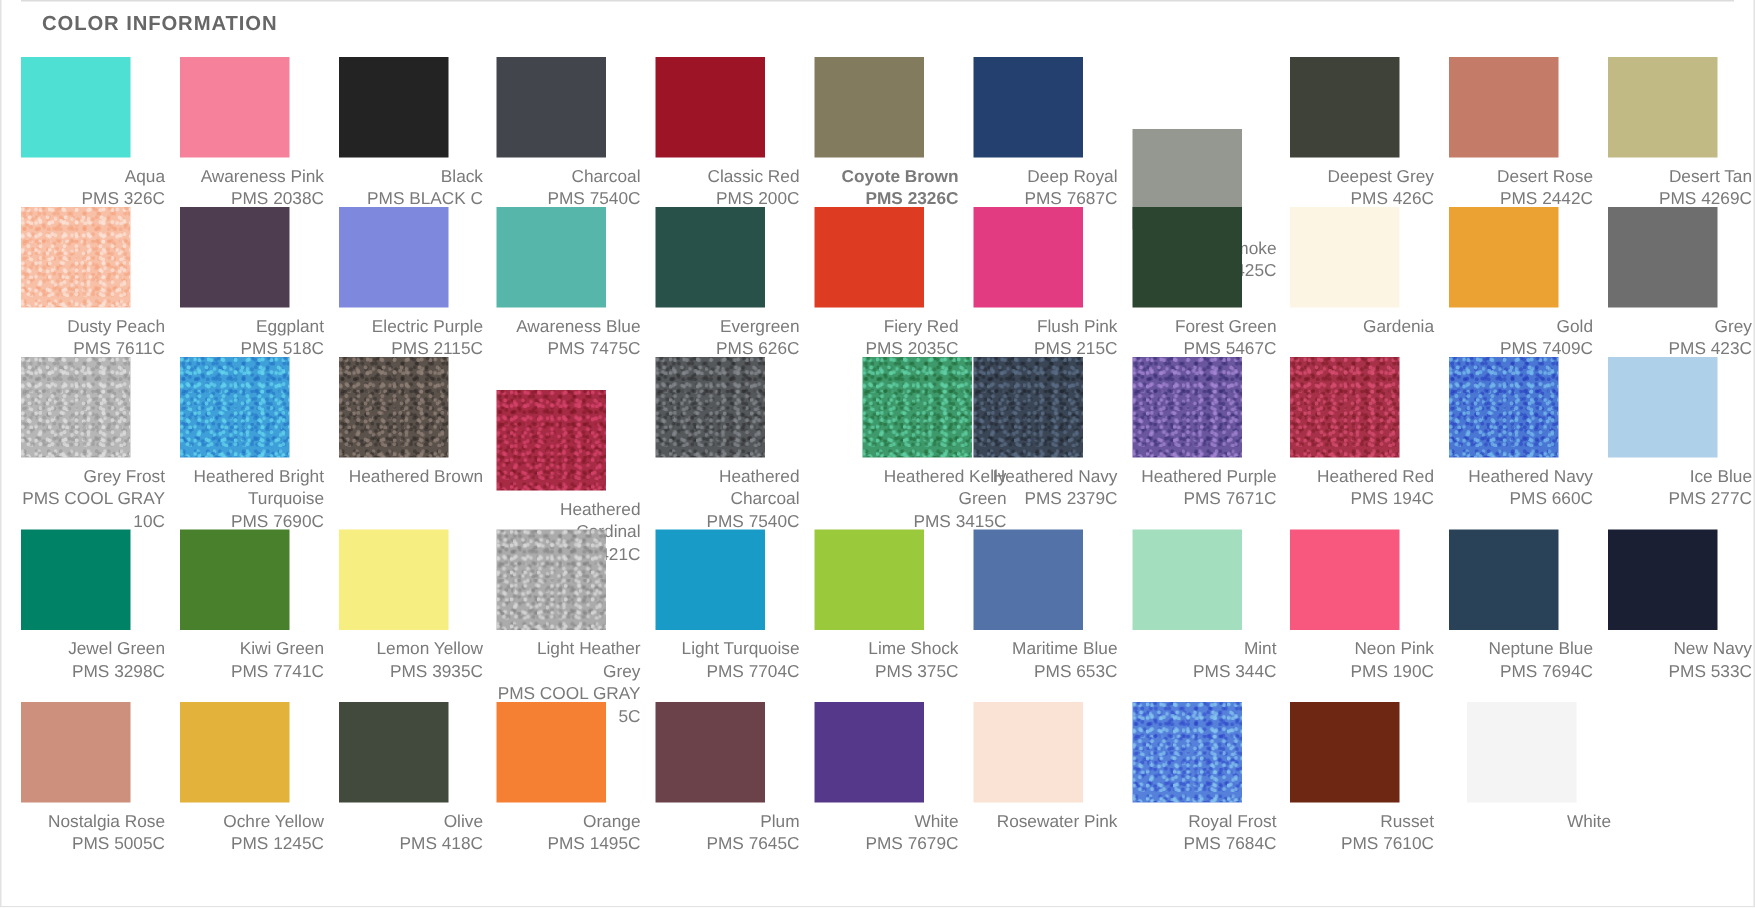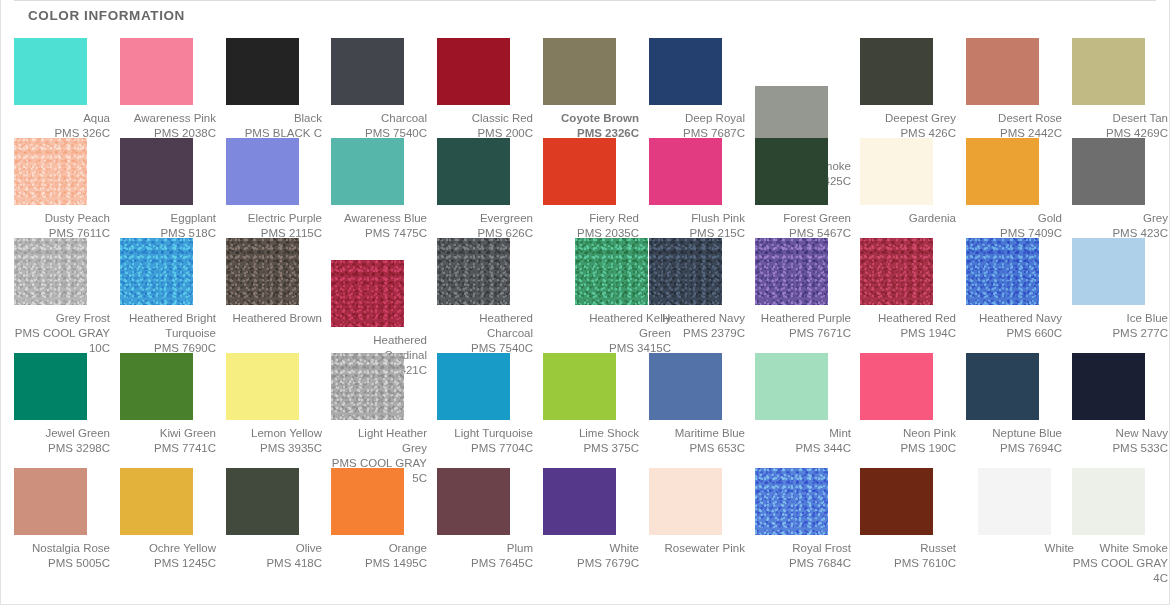--- a/index.html
+++ b/index.html
@@ -544,22 +544,15 @@
             <span class="cname">Russet</span>
             <span class="pms">PMS 7610C</span>
           </div>
         </div>
         <div class="cell" style="left: 964px;">
           <div class="swatch" style="background: rgb(244, 244, 244);"></div>
           <div class="labels">
             <span class="cname">White</span>
           </div>
         </div>
-        <div class="cell" style="left: 1058px;">
-          <div class="swatch" style="background: rgb(237, 240, 233);"></div>
-          <div class="labels">
-            <span class="cname">White Smoke</span>
-            <span class="pms">PMS COOL GRAY 4C</span>
-          </div>
-        </div>
       </div>
     </div>
 </div>
 
 </body></html>

